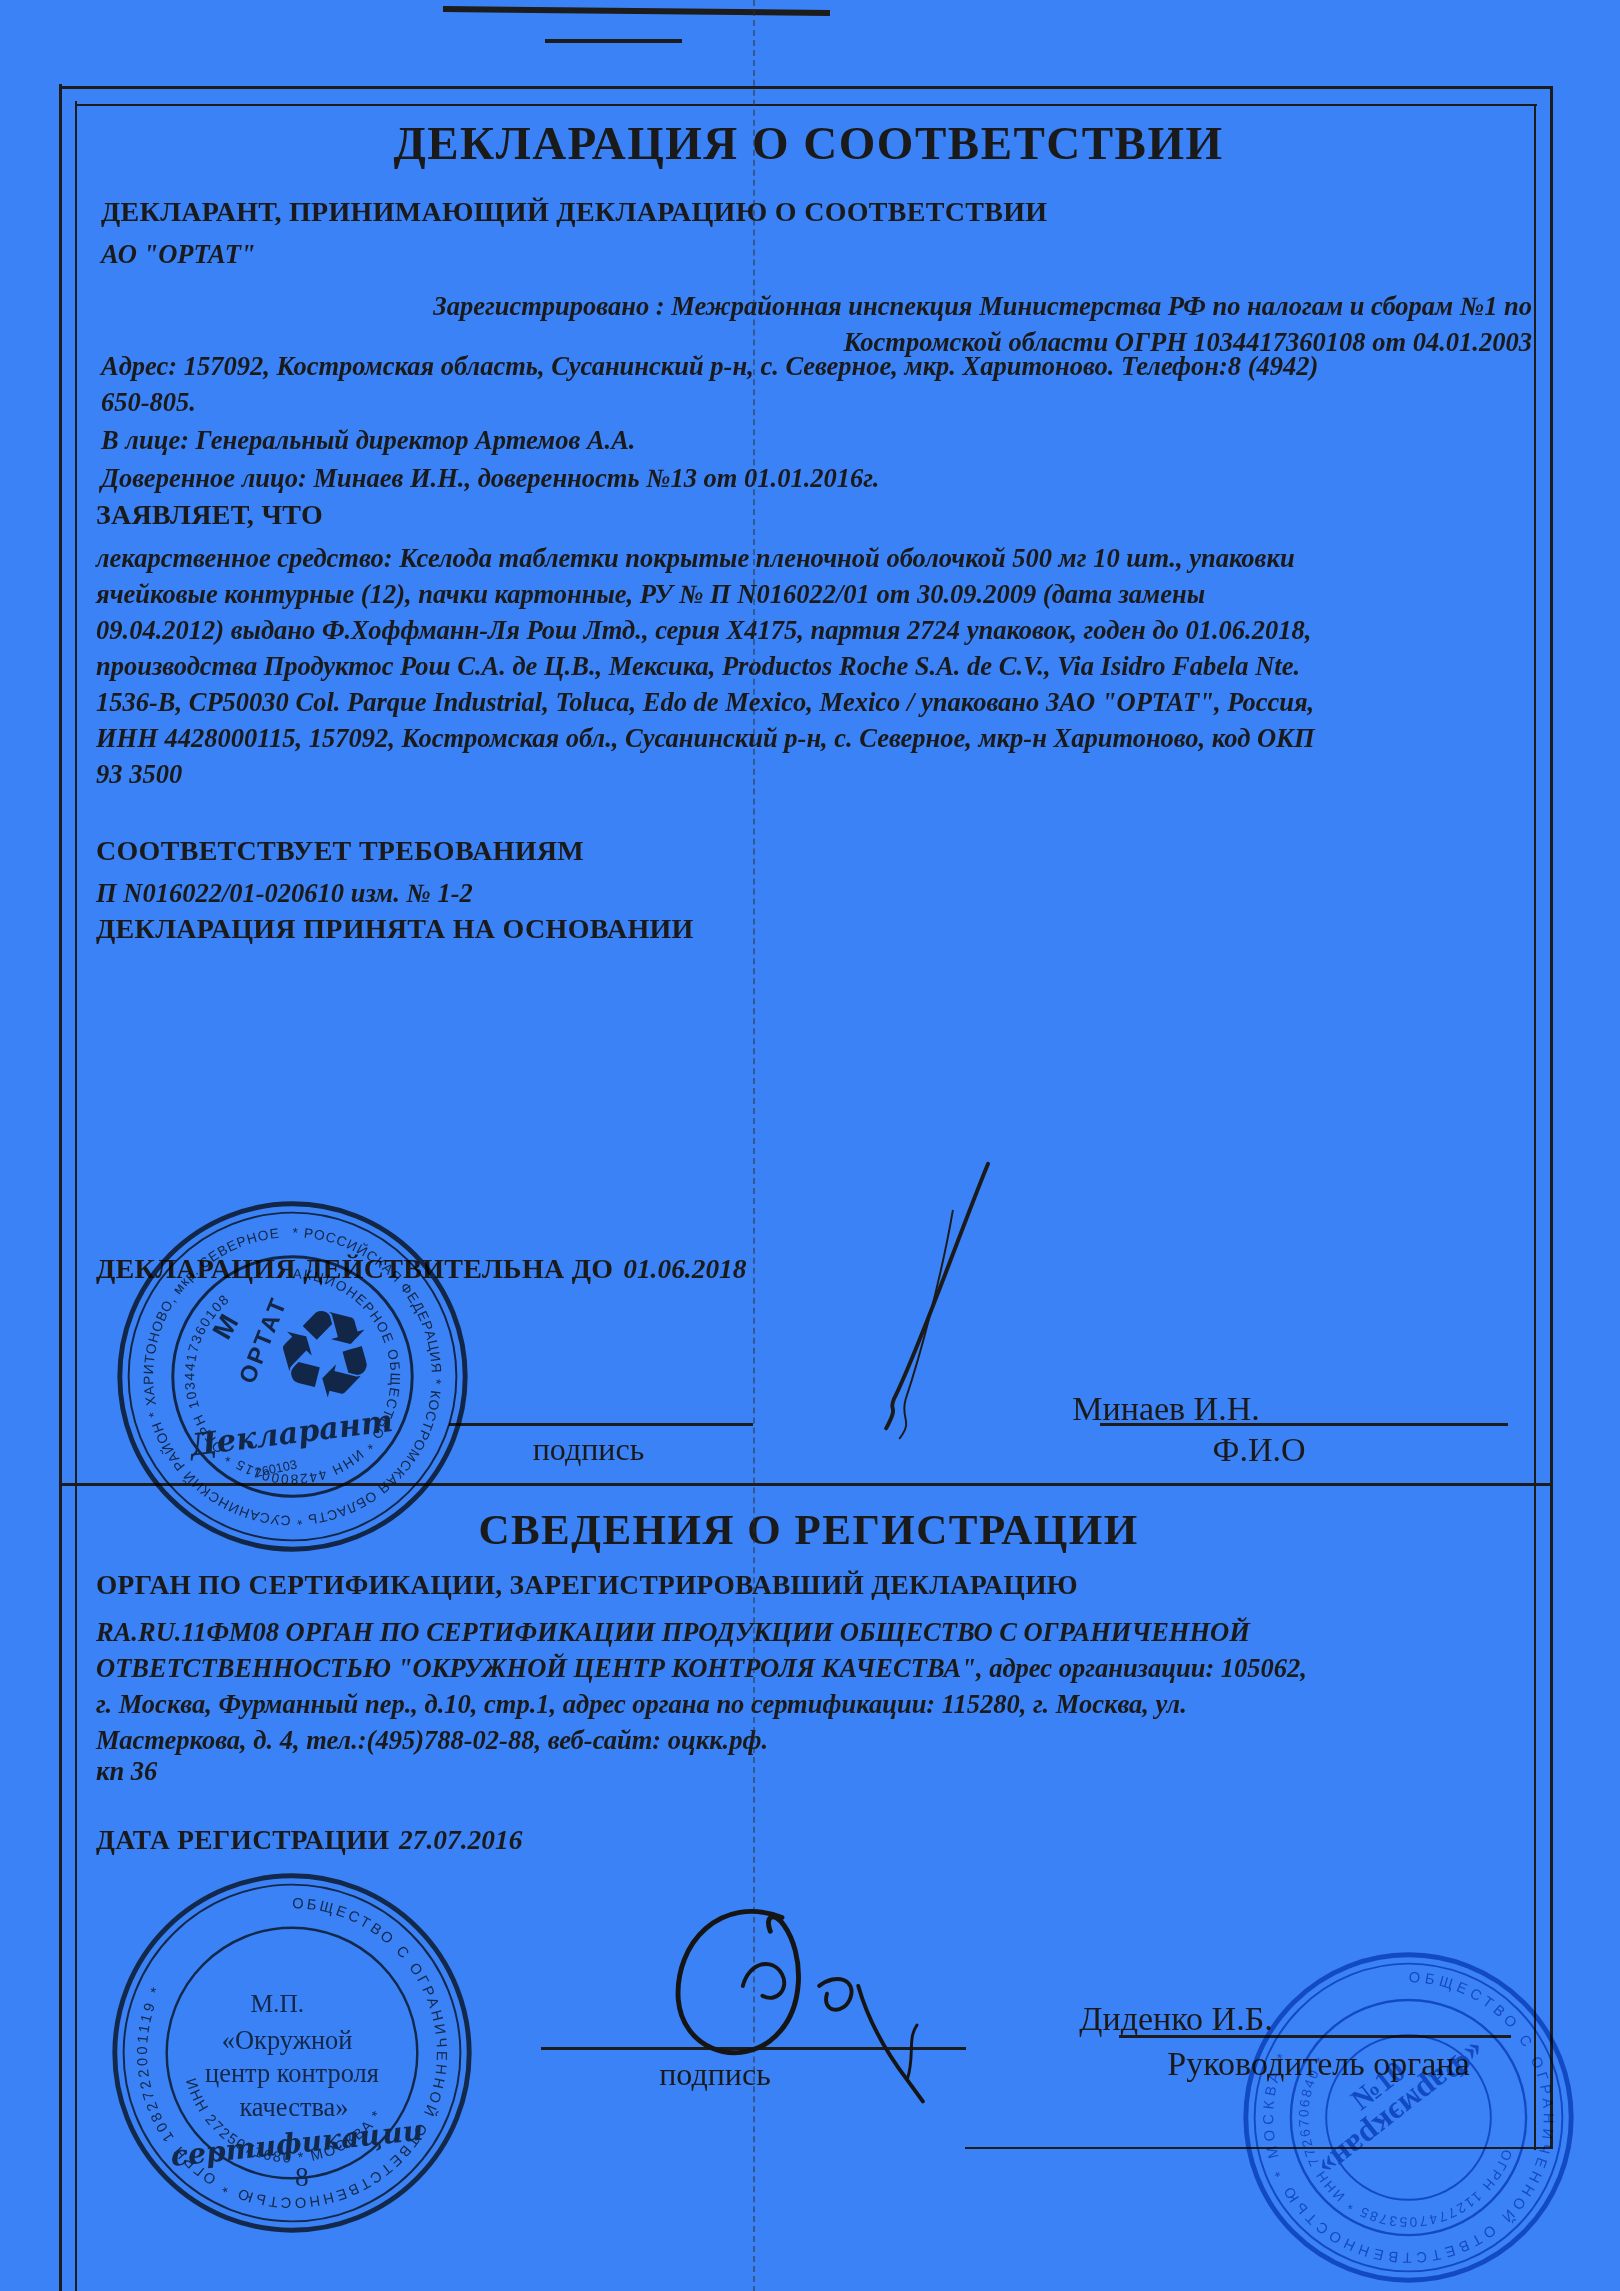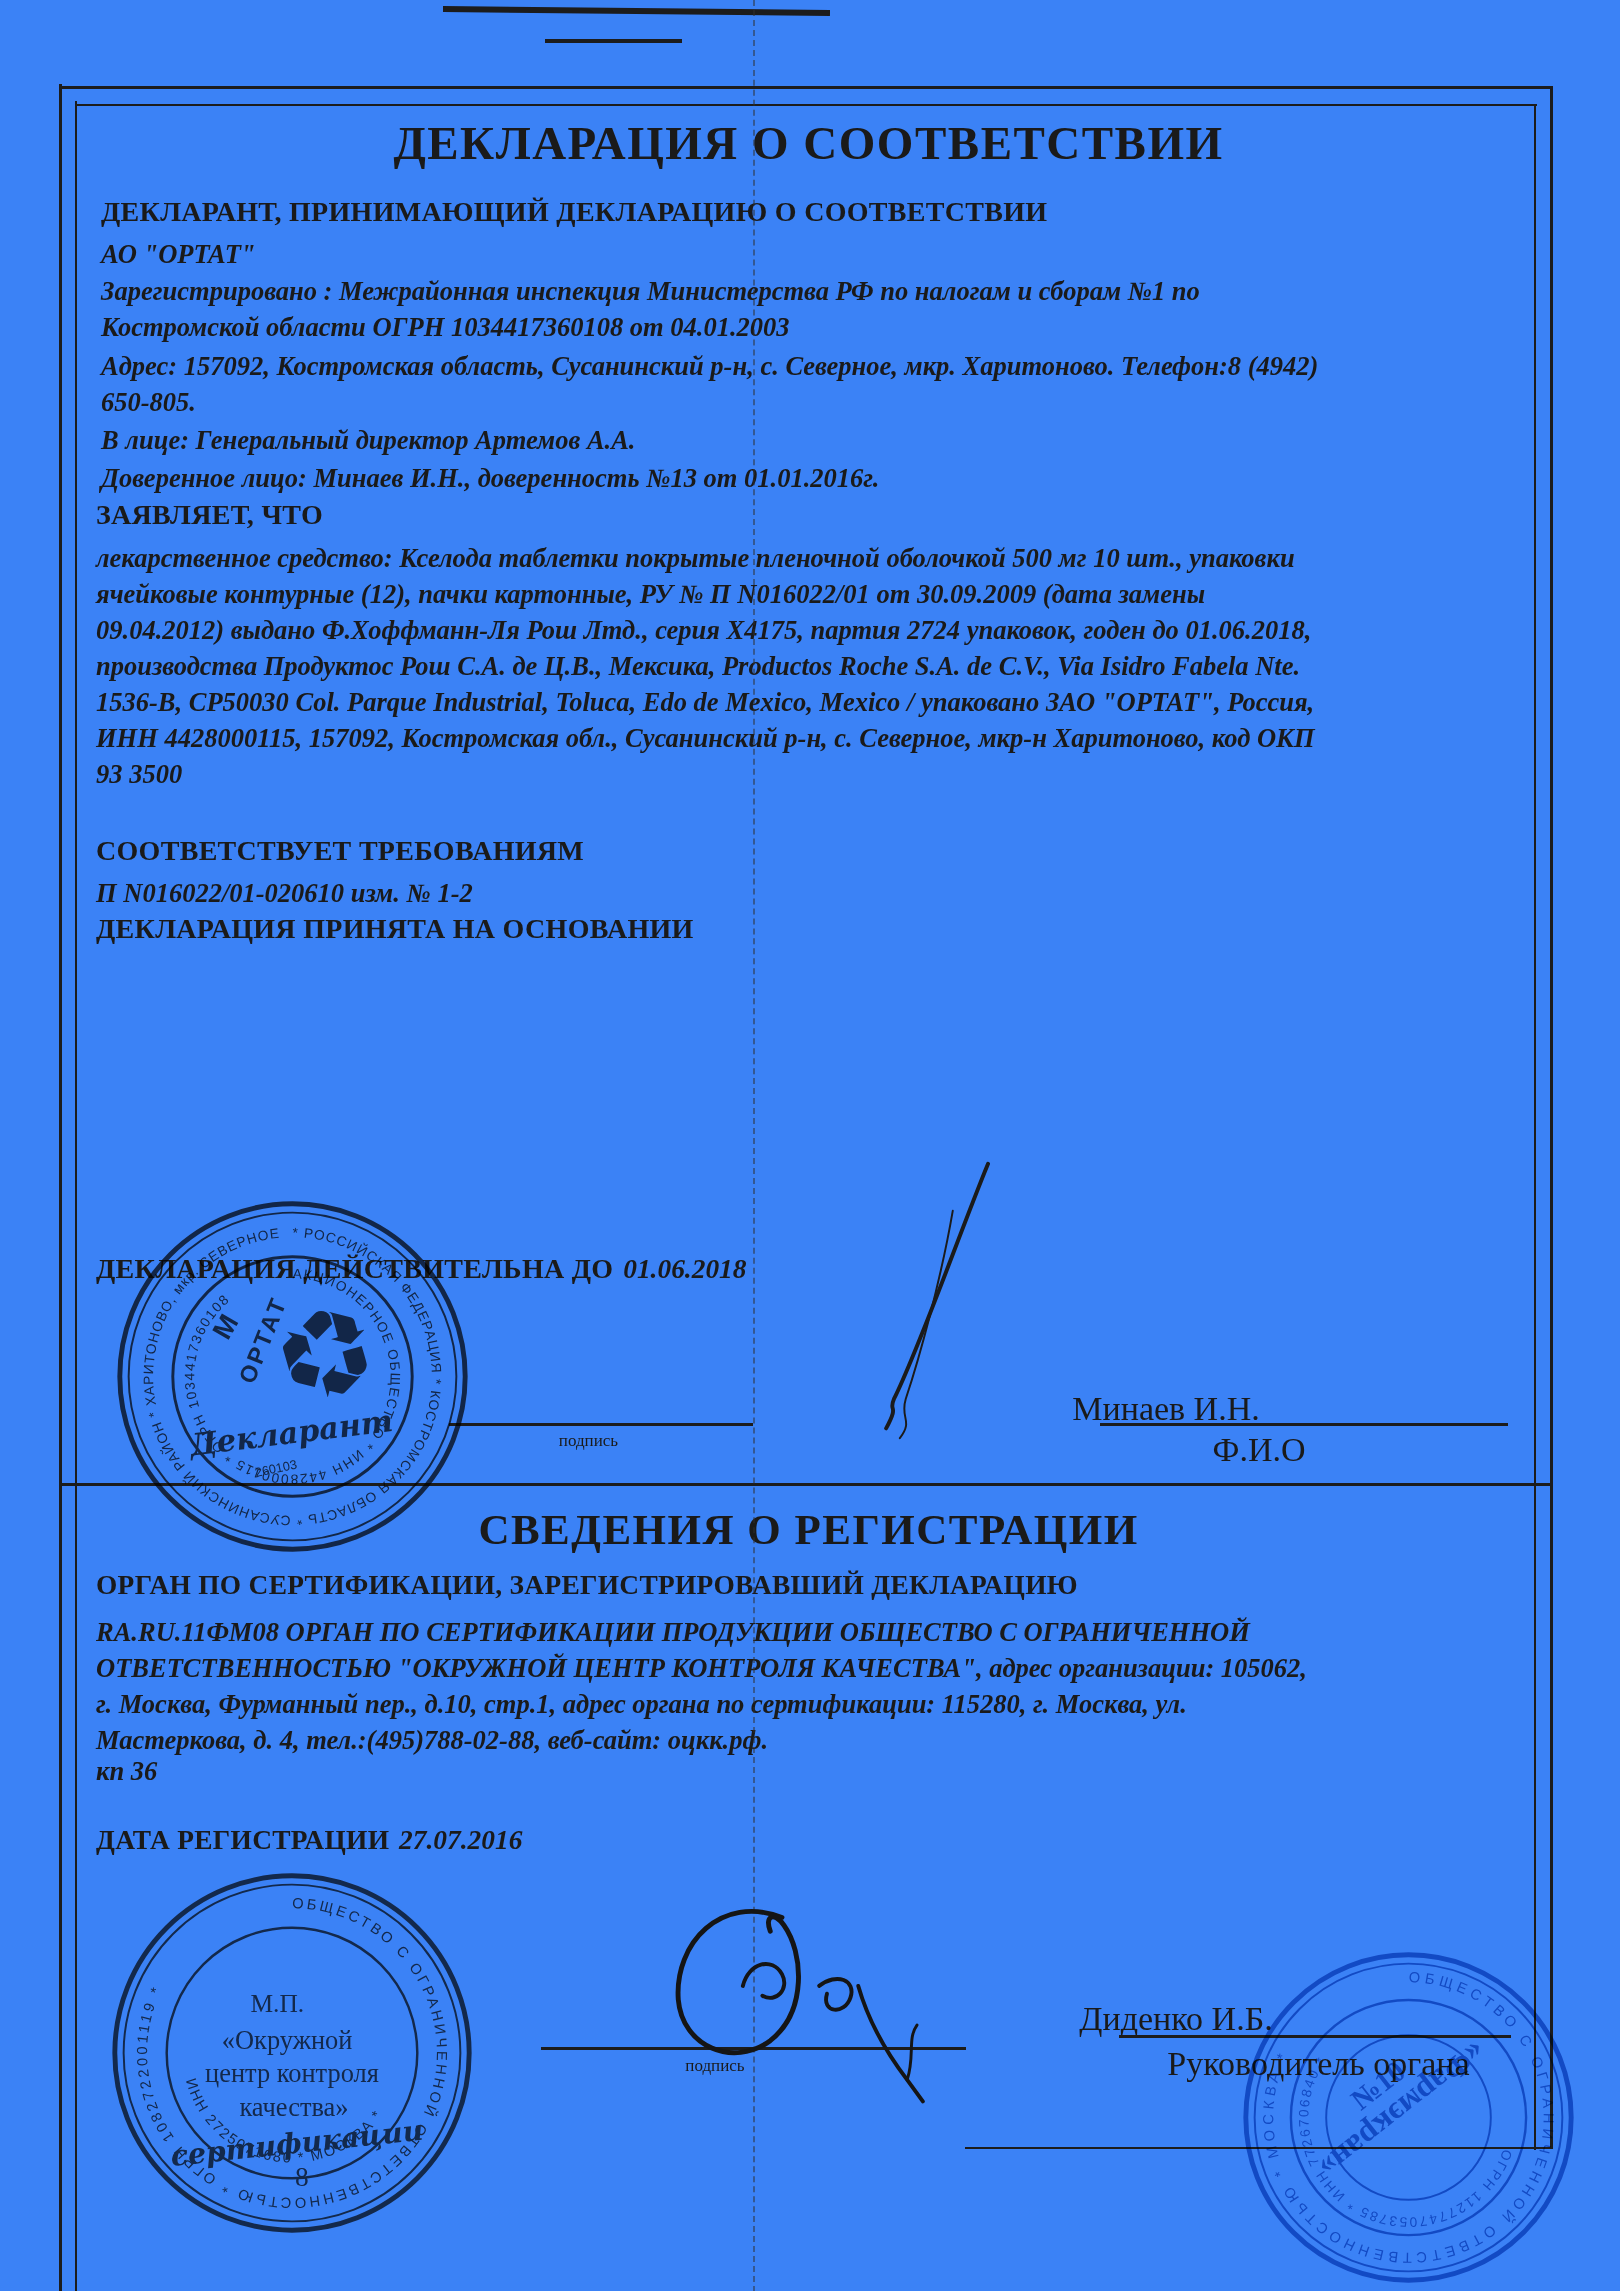--- a/index.html
+++ b/index.html
@@ -7,21 +7,21 @@
     position:relative; width:1620px; height:2292px;
     background:#3b82f6; overflow:hidden;
     font-family:"Liberation Serif", serif; color:#1a1a1a;
   }
   .abs { position:absolute; }
   .ln { position:absolute; background:#1c1c1c; }
   .h  { font-weight:bold; font-size:28px; letter-spacing:0.3px; white-space:pre-line; }
   .it { font-style:italic; font-weight:600; font-size:26.5px; line-height:36px; white-space:pre-line; }
   .big-title { font-weight:bold; font-size:47px; letter-spacing:1.5px; text-align:center; }
   .sec-title { font-weight:bold; font-size:43px; letter-spacing:1.5px; text-align:center; }
-  .cap { font-size:17px; text-align:center; }
+  .cap { font-size:32px; text-align:center; }
   .name-over { font-size:34px; text-align:center; }
   .inline-date { font-style:italic; font-weight:bold; font-size:27.4px; margin-left:9.8px; }
   .fold {
     position:absolute; left:753px; top:0; height:2292px; width:0;
     border-left:2px dashed rgba(45,45,45,.5); z-index:4;
   }
   .stamp { position:absolute; mix-blend-mode:multiply; z-index:6; }
   .sig   { position:absolute; z-index:5; }
   svg text { font-family:"Liberation Sans", sans-serif; }
   .st-serif { font-family:"Liberation Serif", serif !important; }
@@ -46,21 +46,21 @@
   <div class="ln" style="left:61px; top:1483px; width:1490px; height:2.9px;"></div>
 
   <div class="fold"></div>
 
   <div class="abs big-title z2" style="left:88px; top:116px; width:1441px;">ДЕКЛАРАЦИЯ О СООТВЕТСТВИИ</div>
 
   <div class="abs h z2" style="left:101px; top:196px; width:1421px;">ДЕКЛАРАНТ, ПРИНИМАЮЩИЙ ДЕКЛАРАЦИЮ О СООТВЕТСТВИИ</div>
 
   <div class="abs it z2" style="left:101px; top:236px; width:1421px;">АО "ОРТАТ"</div>
 
-  <div class="abs it z2" style="left:101px; top:273px; width:1431px;">Зарегистрировано : Межрайонная инспекция Министерства РФ по налогам и сборам №1 по
+  <div class="abs it z2" style="left:101px; top:288px; width:1431px;text-align:right;">Зарегистрировано : Межрайонная инспекция Министерства РФ по налогам и сборам №1 по
 Костромской области ОГРН 1034417360108 от 04.01.2003</div>
 
   <div class="abs it z2" style="left:101px; top:348px; width:1431px;">Адрес: 157092, Костромская область, Сусанинский р-н, с. Северное, мкр. Харитоново. Телефон:8 (4942)
 650-805.</div>
 
   <div class="abs it z2" style="left:101px; top:422px; width:1431px;">В лице: Генеральный директор Артемов А.А.</div>
 
   <div class="abs it z2" style="left:101px; top:460px; width:1431px;">Доверенное лицо: Минаев И.Н., доверенность №13 от 01.01.2016г.</div>
 
   <div class="abs h z2" style="left:96px; top:499px;">ЗАЯВЛЯЕТ, ЧТО</div>

